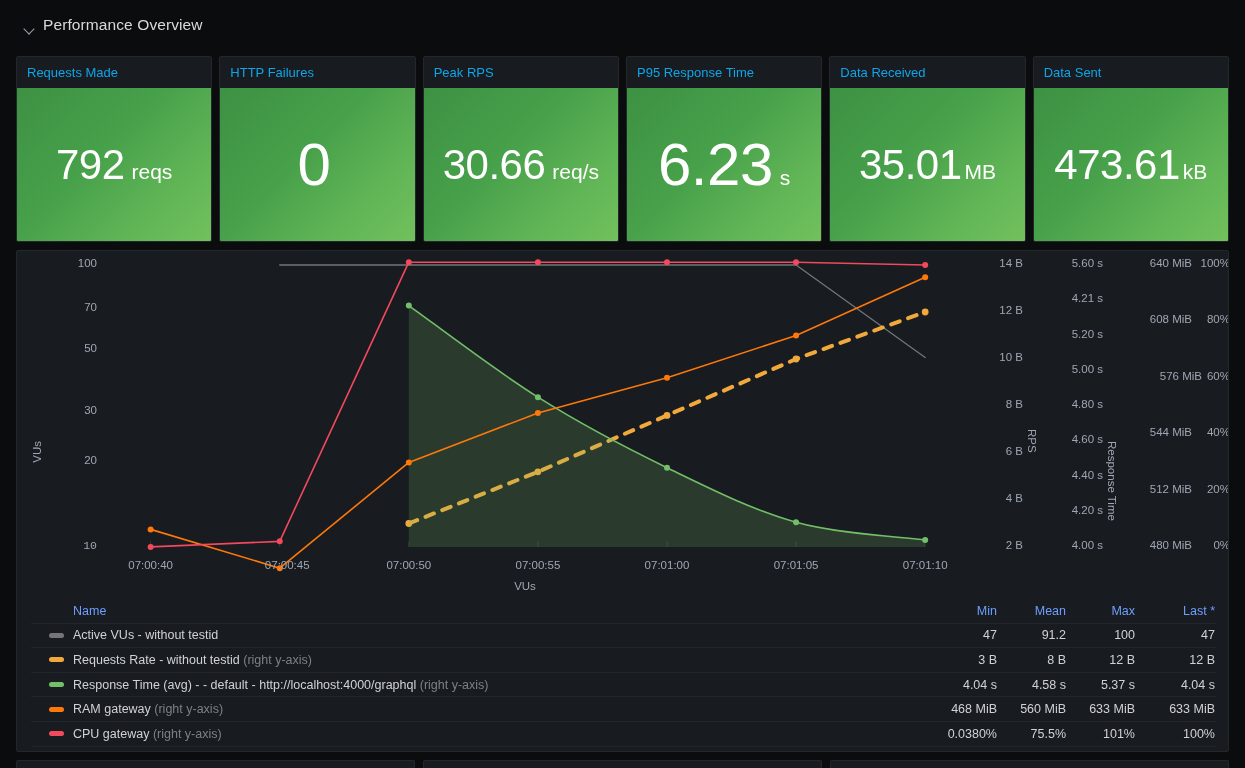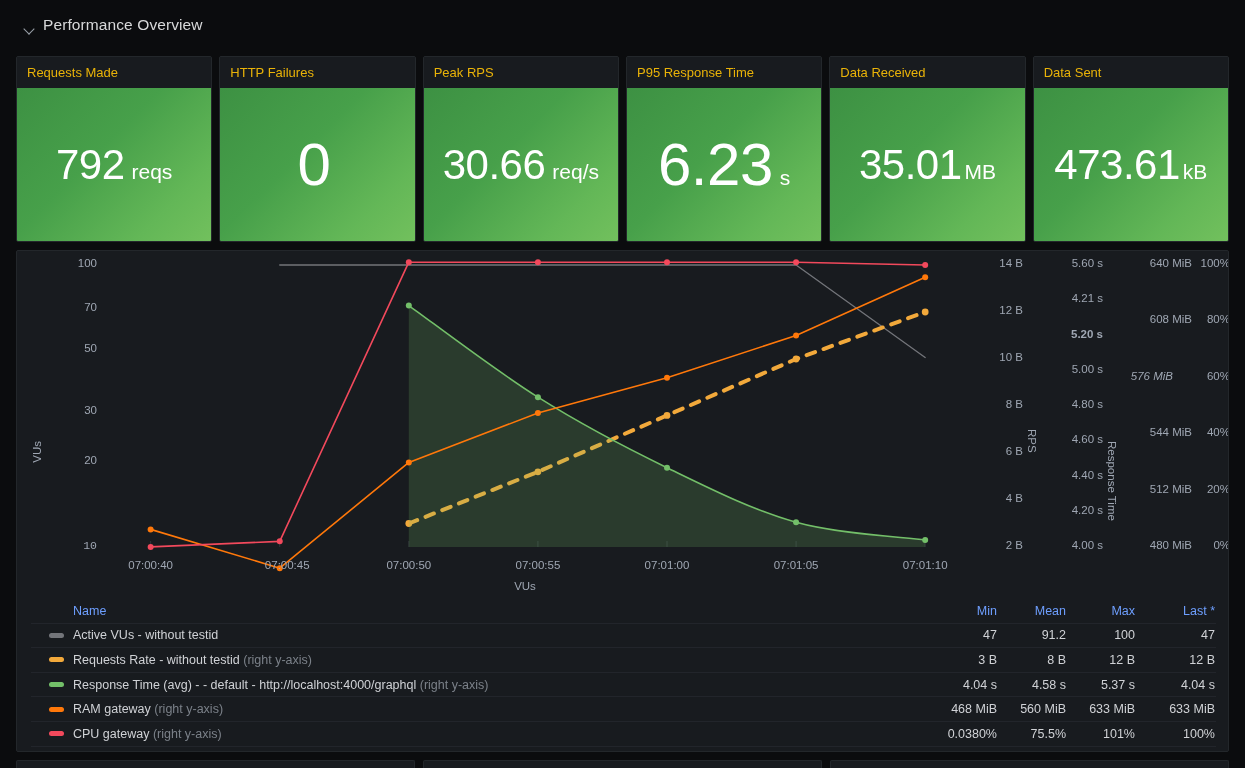--- a/index.html
+++ b/index.html
@@ -39,21 +39,21 @@
     background: #181b1f;
     border: 1px solid #23272b;
     border-radius: 2px;
     display: flex; flex-direction: column;
     overflow: hidden;
   }
   .stat-head {
     height: 31px; flex: 0 0 31px;
     display: flex; align-items: center;
     padding-left: 10px;
-    font-size: 13px; color: #eab308;
+    font-size: 13px; color: #0ea5e9;
     background: #181b1f;
   }
   .stat-body {
     flex: 1 1 auto; position: relative;
     background: linear-gradient(135deg, #3d9143 0%, #47a04a 42%, #63b757 78%, #72c05d 100%);
     display: flex; align-items: center; justify-content: center;
   }
   .stat-value-wrap {
     display: flex; align-items: baseline; justify-content: center;
     white-space: nowrap; color: #ffffff;
@@ -260,30 +260,30 @@
           <div class="axis-name vert vert-up" style="left: 14px; top: 190px;">VUs</div>
           <div class="axis-tick r" style="left: 920px; width: 86px; top: 6px;">14 B</div>
           <div class="axis-tick r" style="left: 920px; width: 86px; top: 53px;">12 B</div>
           <div class="axis-tick r" style="left: 920px; width: 86px; top: 100px;">10 B</div>
           <div class="axis-tick r" style="left: 920px; width: 86px; top: 147px;">8 B</div>
           <div class="axis-tick r" style="left: 920px; width: 86px; top: 194px;">6 B</div>
           <div class="axis-tick r" style="left: 920px; width: 86px; top: 241px;">4 B</div>
           <div class="axis-tick r" style="left: 920px; width: 86px; top: 288px;">2 B</div>
           <div class="axis-tick r" style="left: 1000px; width: 86px; top: 6px;">5.60 s</div>
           <div class="axis-tick r" style="left: 1000px; width: 86px; top: 41.25px;">4.21 s</div>
-          <div class="axis-tick r" style="left: 1000px; width: 86px; top: 76.5px; font-weight: bold;">5.20 s</div>
+          <div class="axis-tick r" style="left: 1000px; width: 86px; top: 76.5px;">5.20 s</div>
           <div class="axis-tick r" style="left: 1000px; width: 86px; top: 111.75px;">5.00 s</div>
           <div class="axis-tick r" style="left: 1000px; width: 86px; top: 147px;">4.80 s</div>
           <div class="axis-tick r" style="left: 1000px; width: 86px; top: 182.25px;">4.60 s</div>
           <div class="axis-tick r" style="left: 1000px; width: 86px; top: 217.5px;">4.40 s</div>
           <div class="axis-tick r" style="left: 1000px; width: 86px; top: 252.75px;">4.20 s</div>
           <div class="axis-tick r" style="left: 1000px; width: 86px; top: 288px;">4.00 s</div>
           <div class="axis-tick r" style="left: 1089px; width: 86px; top: 6px;">640 MiB</div>
           <div class="axis-tick r" style="left: 1089px; width: 86px; top: 62.4px;">608 MiB</div>
-          <div class="axis-tick r" style="left: 1070px; width: 86px; top: 118.8px; font-style: italic;">576 MiB</div>
+          <div class="axis-tick r" style="left: 1099px; width: 86px; top: 118.8px;">576 MiB</div>
           <div class="axis-tick r" style="left: 1089px; width: 86px; top: 175.2px;">544 MiB</div>
           <div class="axis-tick r" style="left: 1089px; width: 86px; top: 231.6px;">512 MiB</div>
           <div class="axis-tick r" style="left: 1089px; width: 86px; top: 288px;">480 MiB</div>
           <div class="axis-tick r" style="left: 1127px; width: 86px; top: 6px;">100%</div>
           <div class="axis-tick r" style="left: 1127px; width: 86px; top: 62.4px;">80%</div>
           <div class="axis-tick r" style="left: 1127px; width: 86px; top: 118.8px;">60%</div>
           <div class="axis-tick r" style="left: 1127px; width: 86px; top: 175.2px;">40%</div>
           <div class="axis-tick r" style="left: 1127px; width: 86px; top: 231.6px;">20%</div>
           <div class="axis-tick r" style="left: 1127px; width: 86px; top: 288px;">0%</div>
           <div class="axis-name vert vert-down" style="left: 1021px; top: 178px;">RPS</div>

